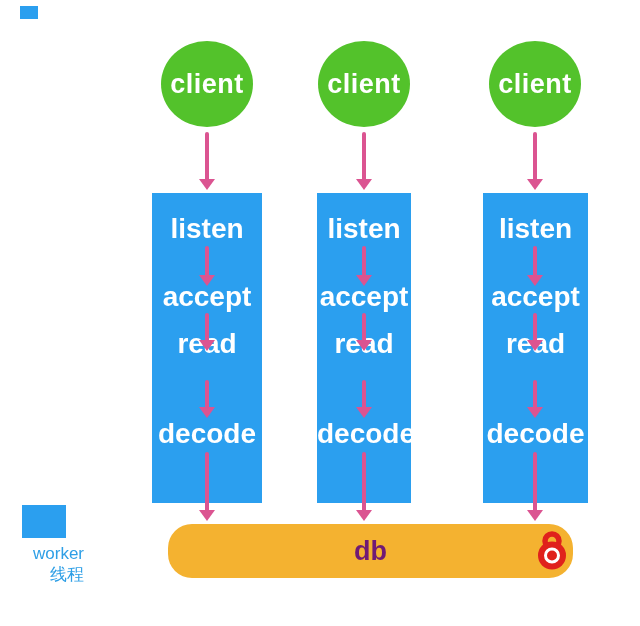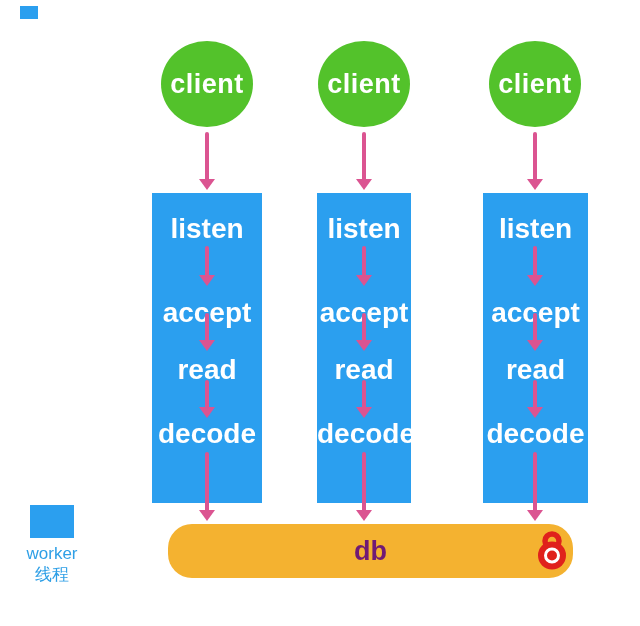--- a/index.html
+++ b/index.html
@@ -35,33 +35,33 @@
 
   .worker-rect{
     position:absolute;top:193px;height:310px;
     background:var(--worker-blue,#2B9FEF);
   }
   .r0{left:152px;width:110px}.r1{left:317px;width:94px}.r2{left:483px;width:105px}
   .step{
     position:absolute;left:0;right:0;text-align:center;
     color:#fff;font-weight:700;font-size:28px;line-height:22px;
   }
-  .s0{top:25px}.s1{top:109px}.s2{top:166px}.s3{top:230px}
+  .s0{top:25px}.s1{top:93px}.s2{top:140px}.s3{top:230px}
 
   .db-bar{
     position:absolute;left:168px;top:524px;width:405px;height:54px;border-radius:24px;
     background:var(--db-orange,#F4B230);
   }
   .db-label{
     position:absolute;left:0;right:0;top:0;bottom:0;text-align:center;line-height:54px;
     color:#701a75;font-weight:700;font-size:27px;
   }
   .lock{position:absolute;left:369px;top:6px;width:30px;height:40px;}
 
-  .legend{position:absolute;left:12px;top:505px;width:80px;text-align:center;}
+  .legend{position:absolute;left:4px;top:505px;width:80px;text-align:right;}
   .legend-swatch{
     width:44px;height:33px;margin:0 auto;background:var(--worker-blue,#2B9FEF);
   }
   .legend-text{
     margin-top:5px;color:var(--legend-text,#2E9FE6);
     font-size:17px;line-height:21px;font-weight:400;
   }
 </style>
 </head>
 <body>

